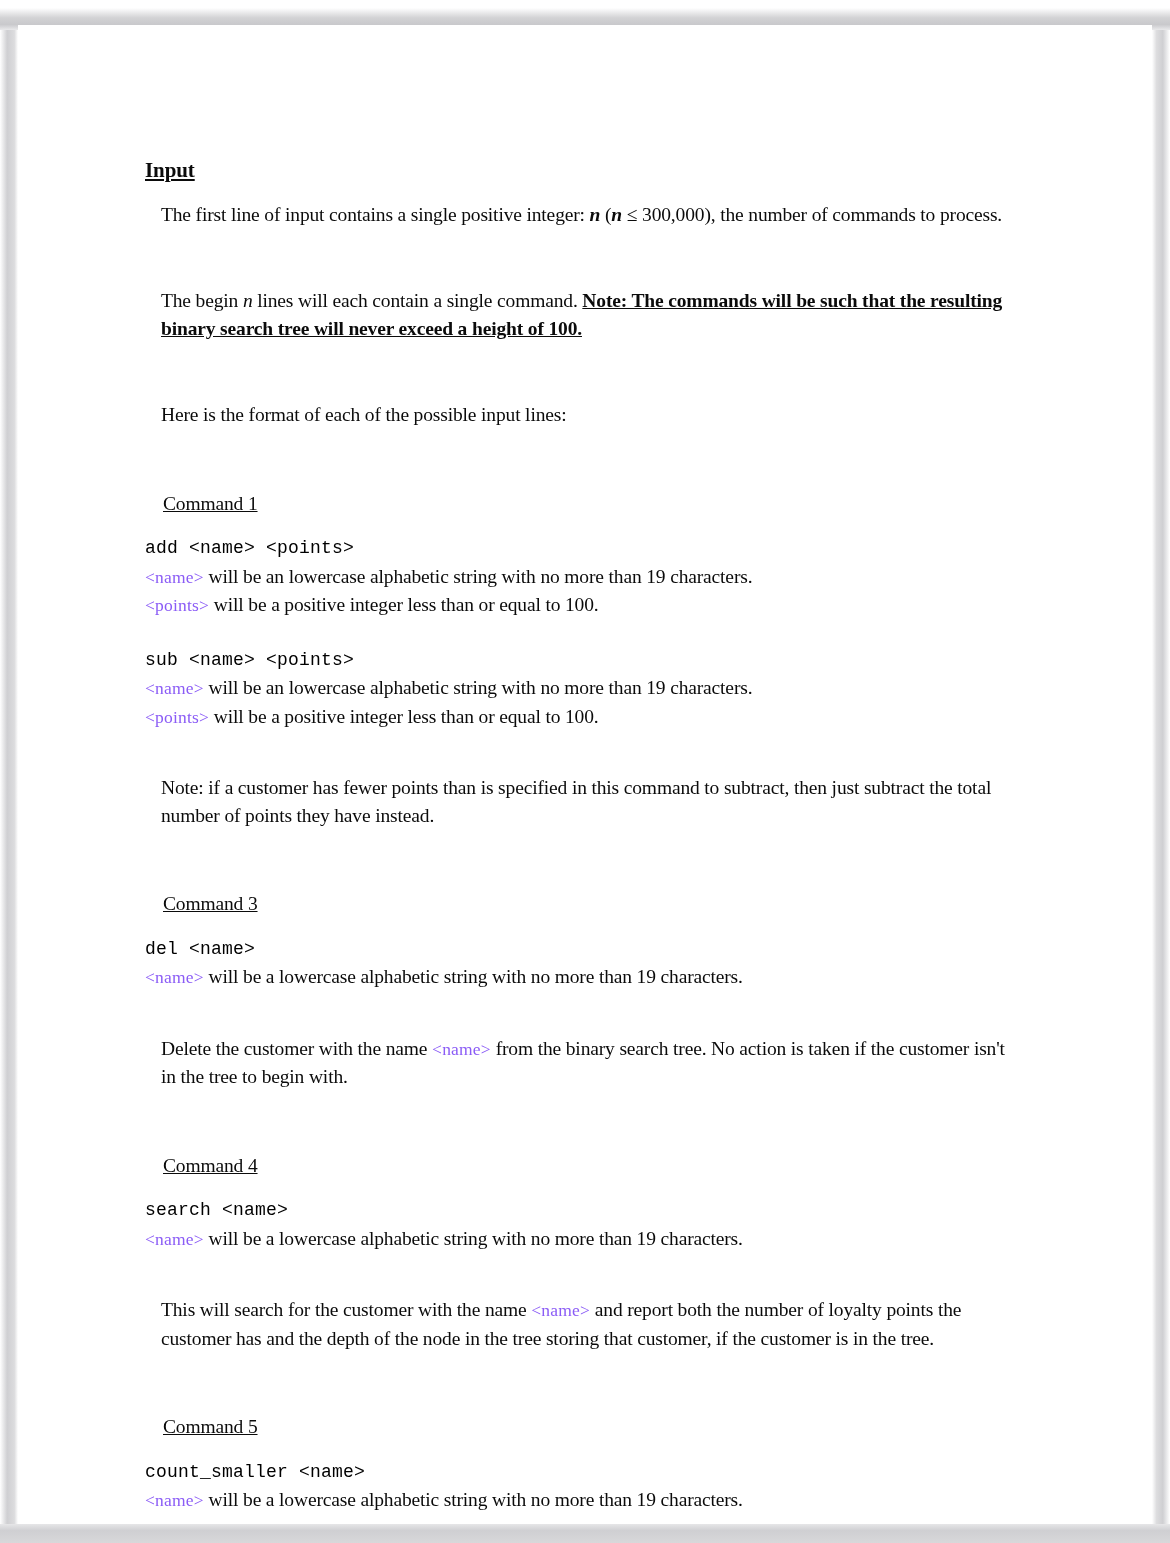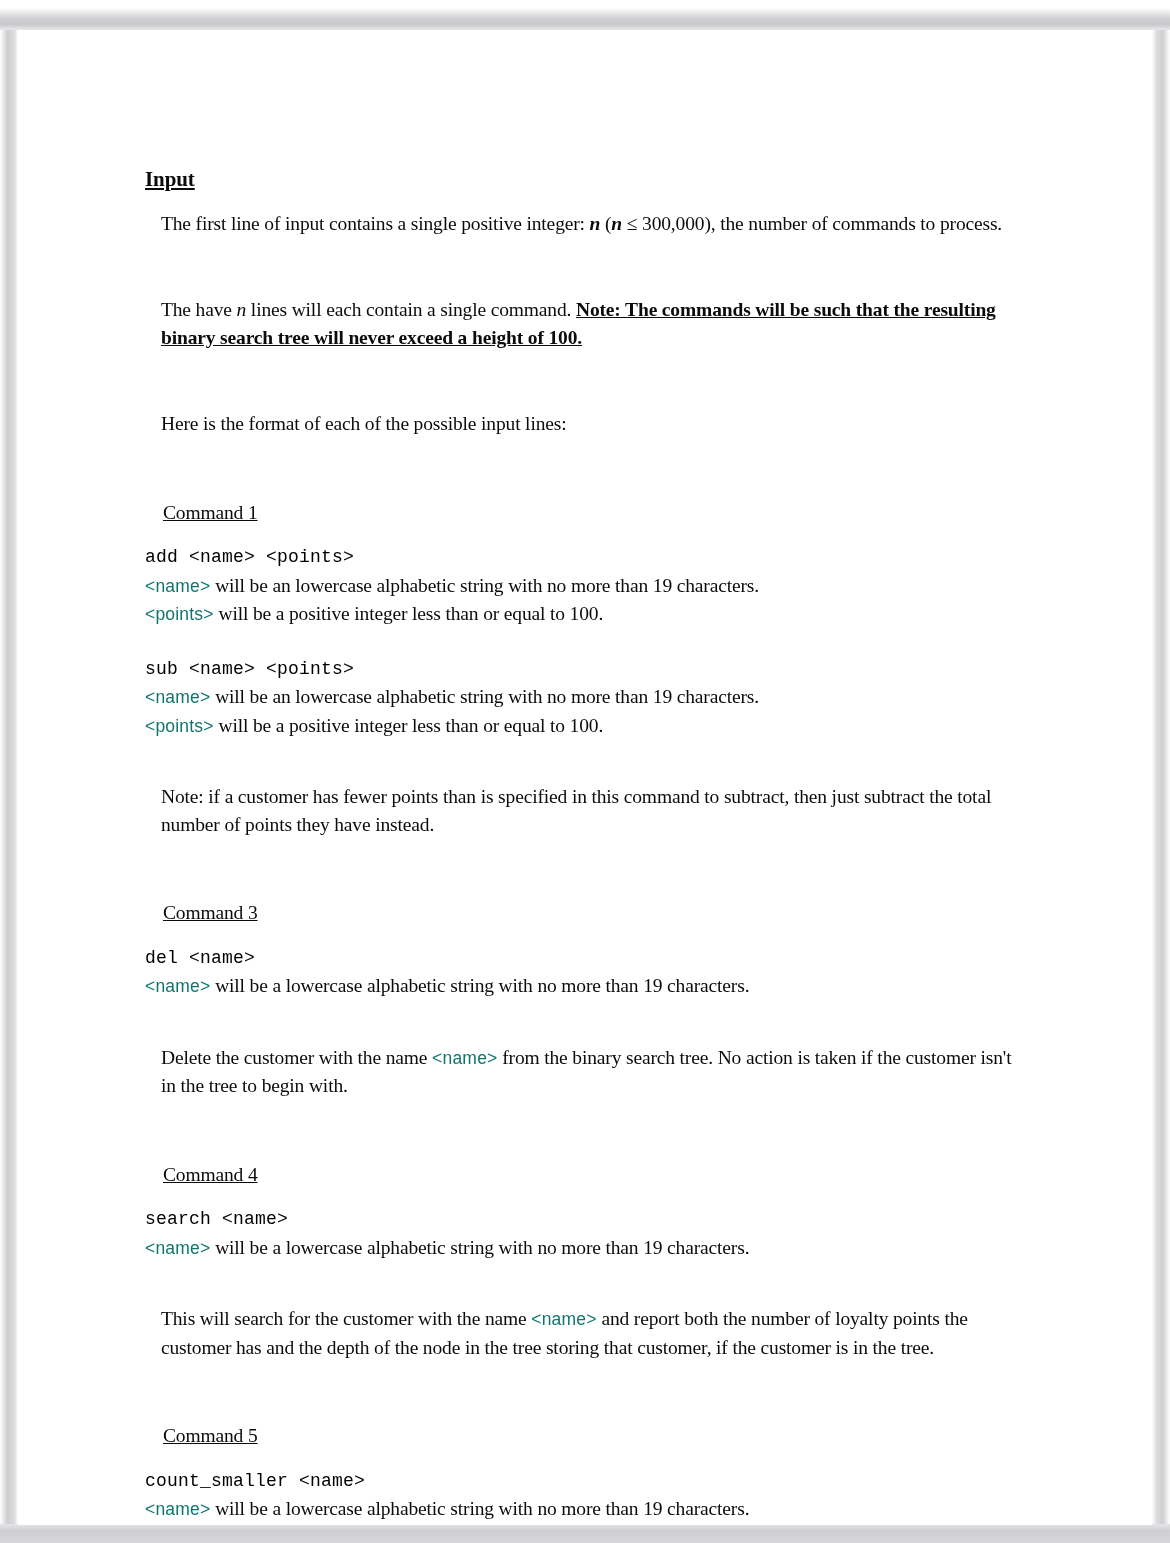--- a/index.html
+++ b/index.html
@@ -29,21 +29,21 @@
   }
   .band-bottom {
     position: absolute;
     left: 0; top: 1524px;
     width: 1170px; height: 19px;
     background: linear-gradient(to bottom, #e6e6e8 0%, #cfcfd2 35%, #d8d8da 100%);
   }
   .page {
     position: absolute;
     left: 18px;
-    top: 34px;
+    top: 25px;
     width: 1134px;
     height: 1491px;
     background: #ffffff;
   }
   .edge-left {
     position: absolute;
     left: 0; top: 30px;
     width: 18px; height: 1494px;
     background: linear-gradient(to right, #ffffff 0%, #cfcfd2 40%, #dcdcde 80%, #ffffff 100%);
   }
@@ -92,23 +92,23 @@
     margin: 0;
     line-height: 27.5px;
     letter-spacing: 0.2px;
   }
   .spec-line {
     margin: 0;
     line-height: 27.5px;
     letter-spacing: -0.15px;
   }
   .mono-dark {
-    font-family: Liberation Sans, sans-serif;
+    font-family: Liberation Serif, serif;
     font-size: 17.5px;
-    color: #0f766e;
+    color: #8b5cf6;
     letter-spacing: 0.2px;
   }
   .bi { font-weight: bold; font-style: italic; }
   .it { font-style: italic; }
   .bu { font-weight: bold; text-decoration: underline; }
 </style>
 </head>
 <body>
 
 <div class="viewer">
@@ -120,21 +120,21 @@
 
   <div class="page">
     <div class="doc">
 
       <div class="h-section">Input</div>
 
       <p class="para"><span>The first line of input contains a single positive integer: </span><span class="bi">n</span><span> (</span><span class="bi">n</span><span> ≤ 300,000), the number of commands to process.</span></p>
 
       <div class="gap"></div>
 
-      <p class="para"><span>The have </span><span class="it">n</span><span> lines will each contain a single command. </span><span class="bu">Note: The commands will be such that the resulting binary search tree will never exceed a height of 100.</span></p>
+      <p class="para"><span>The begin </span><span class="it">n</span><span> lines will each contain a single command. </span><span class="bu">Note: The commands will be such that the resulting binary search tree will never exceed a height of 100.</span></p>
 
       <div class="gap"></div>
 
       <p class="para">Here is the format of each of the possible input lines:</p>
 
       <div class="gap"></div>
 
       <div id="commands">
           <div>
             <p class="cmd-head">Command 1</p>

